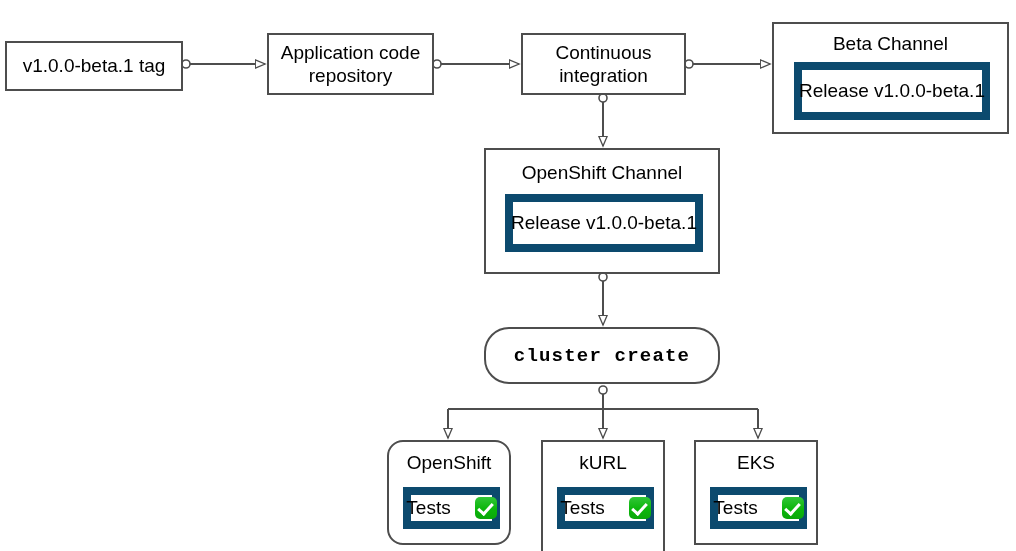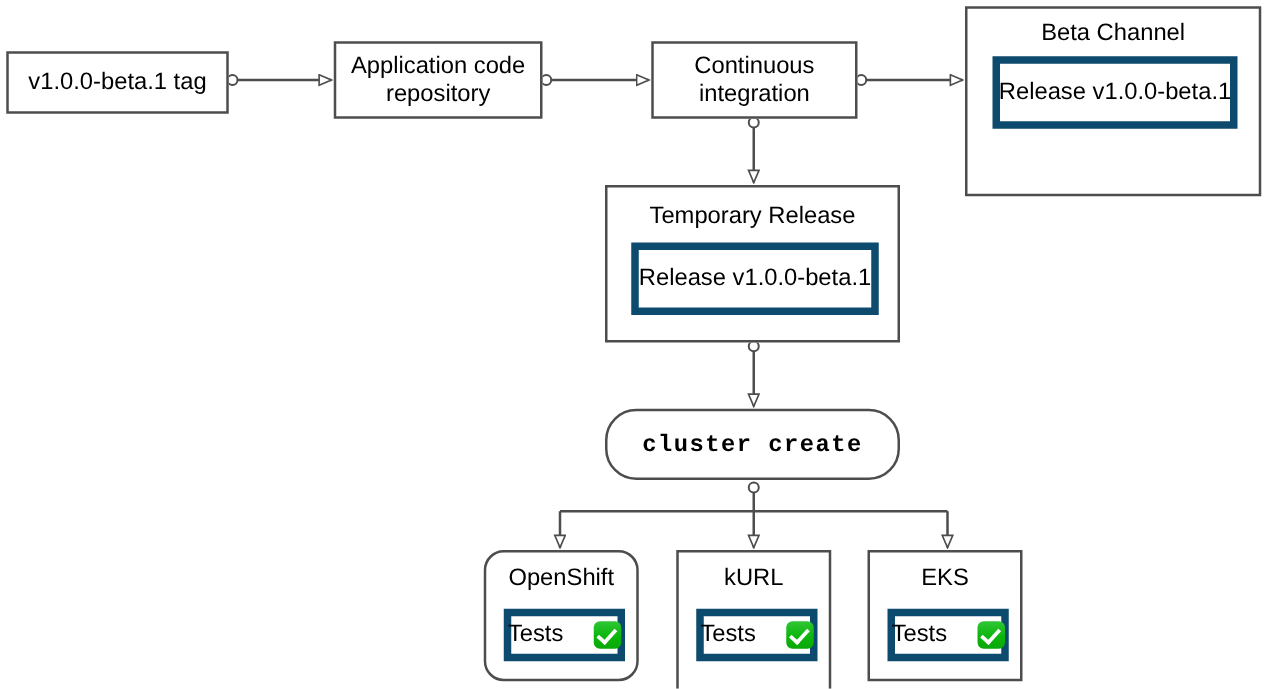--- a/index.html
+++ b/index.html
@@ -63,21 +63,21 @@
     right: 0;
     text-align: center;
     font-family: "Liberation Sans", sans-serif;
     font-size: 19px;
     color: #000000;
   }
   .inner-box {
     position: absolute;
     box-sizing: border-box;
     background: #ffffff;
-    border: 6px solid #0c4a6e;
+    border: 8px solid #0c4a6e;
     display: flex;
     align-items: center;
     justify-content: center;
   }
   .inner-label {
     font-family: "Liberation Sans", sans-serif;
     font-size: 19px;
     color: #000000;
     white-space: nowrap;
   }
@@ -173,29 +173,29 @@
   <div class="node-box" style="left:267px; top:33px; width:167px; height:62px;">
     <span class="node-label">Application code
 repository</span>
   </div>
 
   <div class="node-box" style="left:521px; top:33px; width:165px; height:62px;">
     <span class="node-label">Continuous
 integration</span>
   </div>
 
-  <div class="container-box" style="left:772px; top:5px; width:237px; height:152px;">
+  <div class="container-box" style="left:772px; top:22px; width:237px; height:112px;">
     <div class="container-title" style="top:9px;">Beta Channel</div>
     <div class="inner-box" style="left:20px; top:38px; width:196px; height:58px;">
       <span class="inner-label">Release v1.0.0-beta.1</span>
     </div>
   </div>
 
   <div class="container-box" style="left:484px; top:148px; width:236px; height:126px;">
-    <div class="container-title" style="top:12px;">Temporary Release</div>
+    <div class="container-title" style="top:12px;">OpenShift Channel</div>
     <div class="inner-box" style="left:19px; top:44px; width:198px; height:58px;">
       <span class="inner-label">Release v1.0.0-beta.1</span>
     </div>
   </div>
 
   <div class="node-box" style="left:484px; top:327px; width:236px; height:57px;border-radius:25px;">
     <span class="mono-label">cluster create</span>
   </div>
 
   <div class="container-box" style="left:387px; top:440px; width:124px; height:105px;border-radius:16px;">

